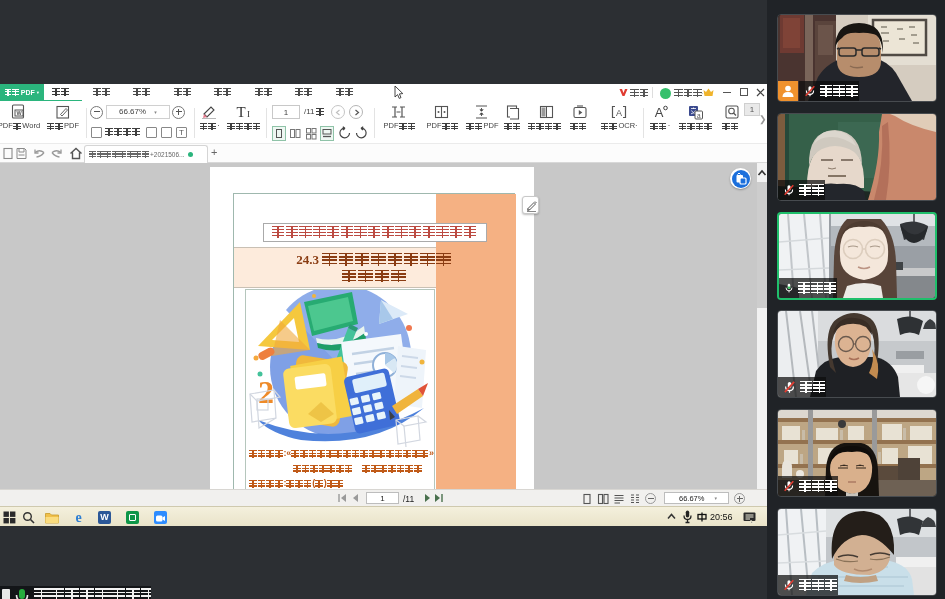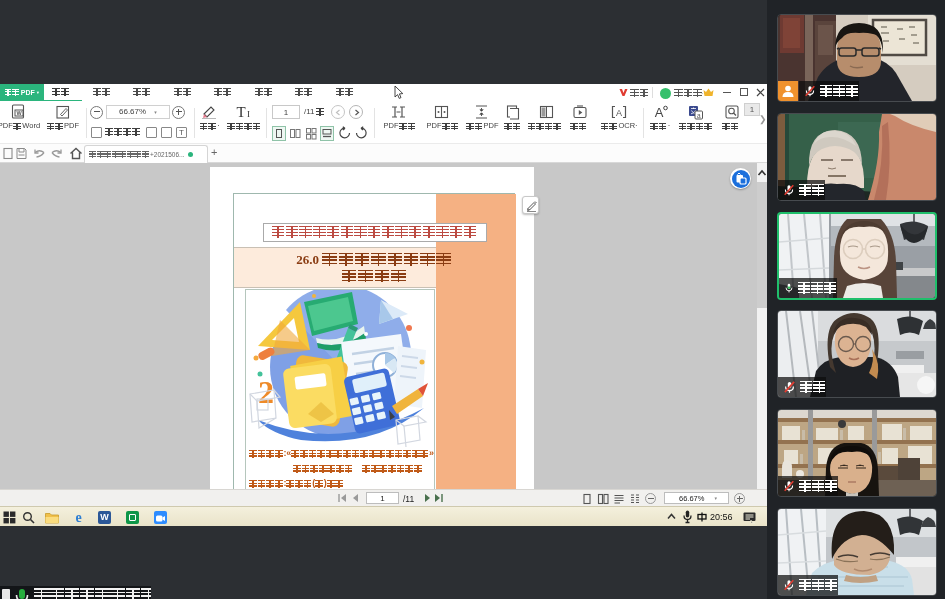--- a/index.html
+++ b/index.html
@@ -361,21 +361,21 @@
   <div class="abs" id="content" style="left:0;top:79px;width:767px;height:326px;background:#c8c8c8;overflow:hidden">
 
     <div class="abs" style="left:210px;top:3.5px;width:324px;height:323px;background:#fff">
 
       <div class="abs" style="left:22.5px;top:26px;width:282px;height:297px;border:1px solid #9fb8ae">
 
         <div class="abs" style="left:202px;top:0;width:80px;height:297px;background:#f5b183"></div>
 
         <div class="abs" style="left:0;top:53px;width:202px;height:41px;background:#fdebdc;border-top:1px solid #c9c0b4;border-bottom:1px solid #c9c0b4"></div>
         <div class="abs" style="left:0;top:56.5px;width:282px;text-align:center;z-index:3">
-          <span style="font-size:13px;font-weight:bold;color:#8a3c12;font-family:'Liberation Serif',serif">26.0 </span><span class="hz" style="--s:12.5px;--w:14.5px;--c:#8a3c12;--t:1.4px;--p:3.2px;--g:1.8px;vertical-align:-1.5px">
+          <span style="font-size:13px;font-weight:bold;color:#8a3c12;font-family:'Liberation Serif',serif">24.3 </span><span class="hz" style="--s:12.5px;--w:14.5px;--c:#8a3c12;--t:1.4px;--p:3.2px;--g:1.8px;vertical-align:-1.5px">
               <b></b>
               <b></b>
               <b></b>
               <b></b>
               <b></b>
               <b></b>
               <b></b>
               <b></b>
             </span>
         </div>

